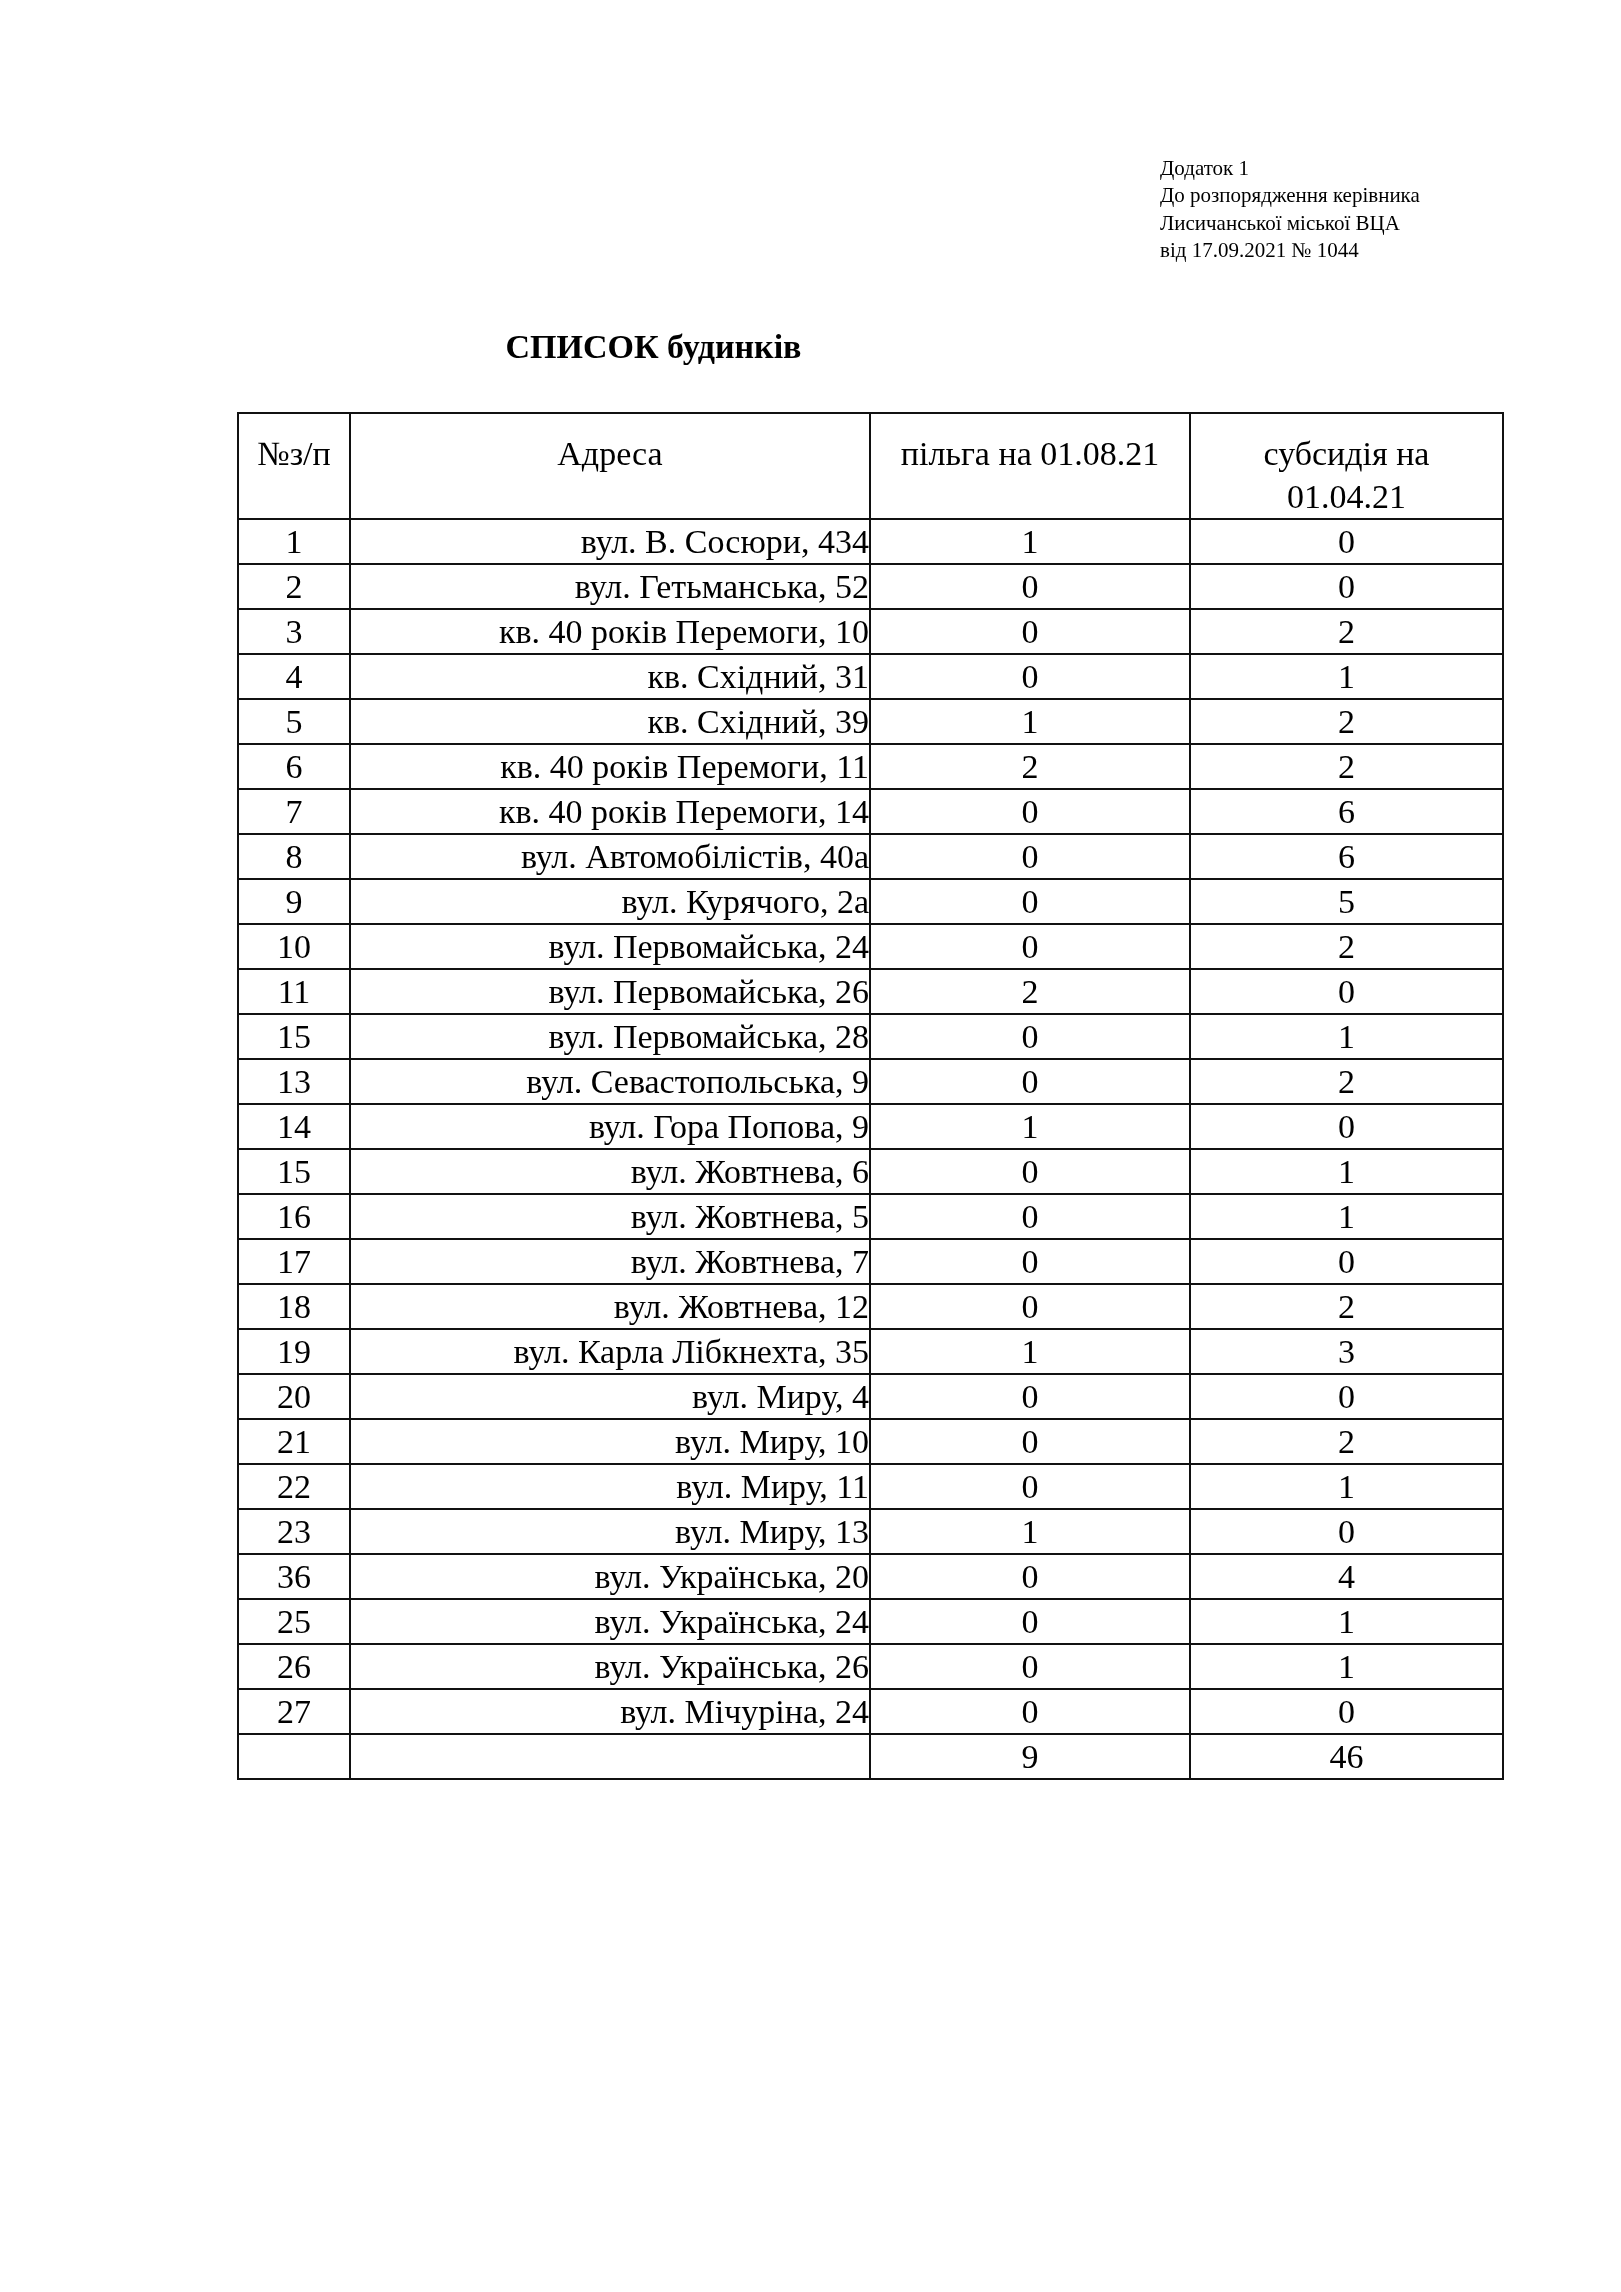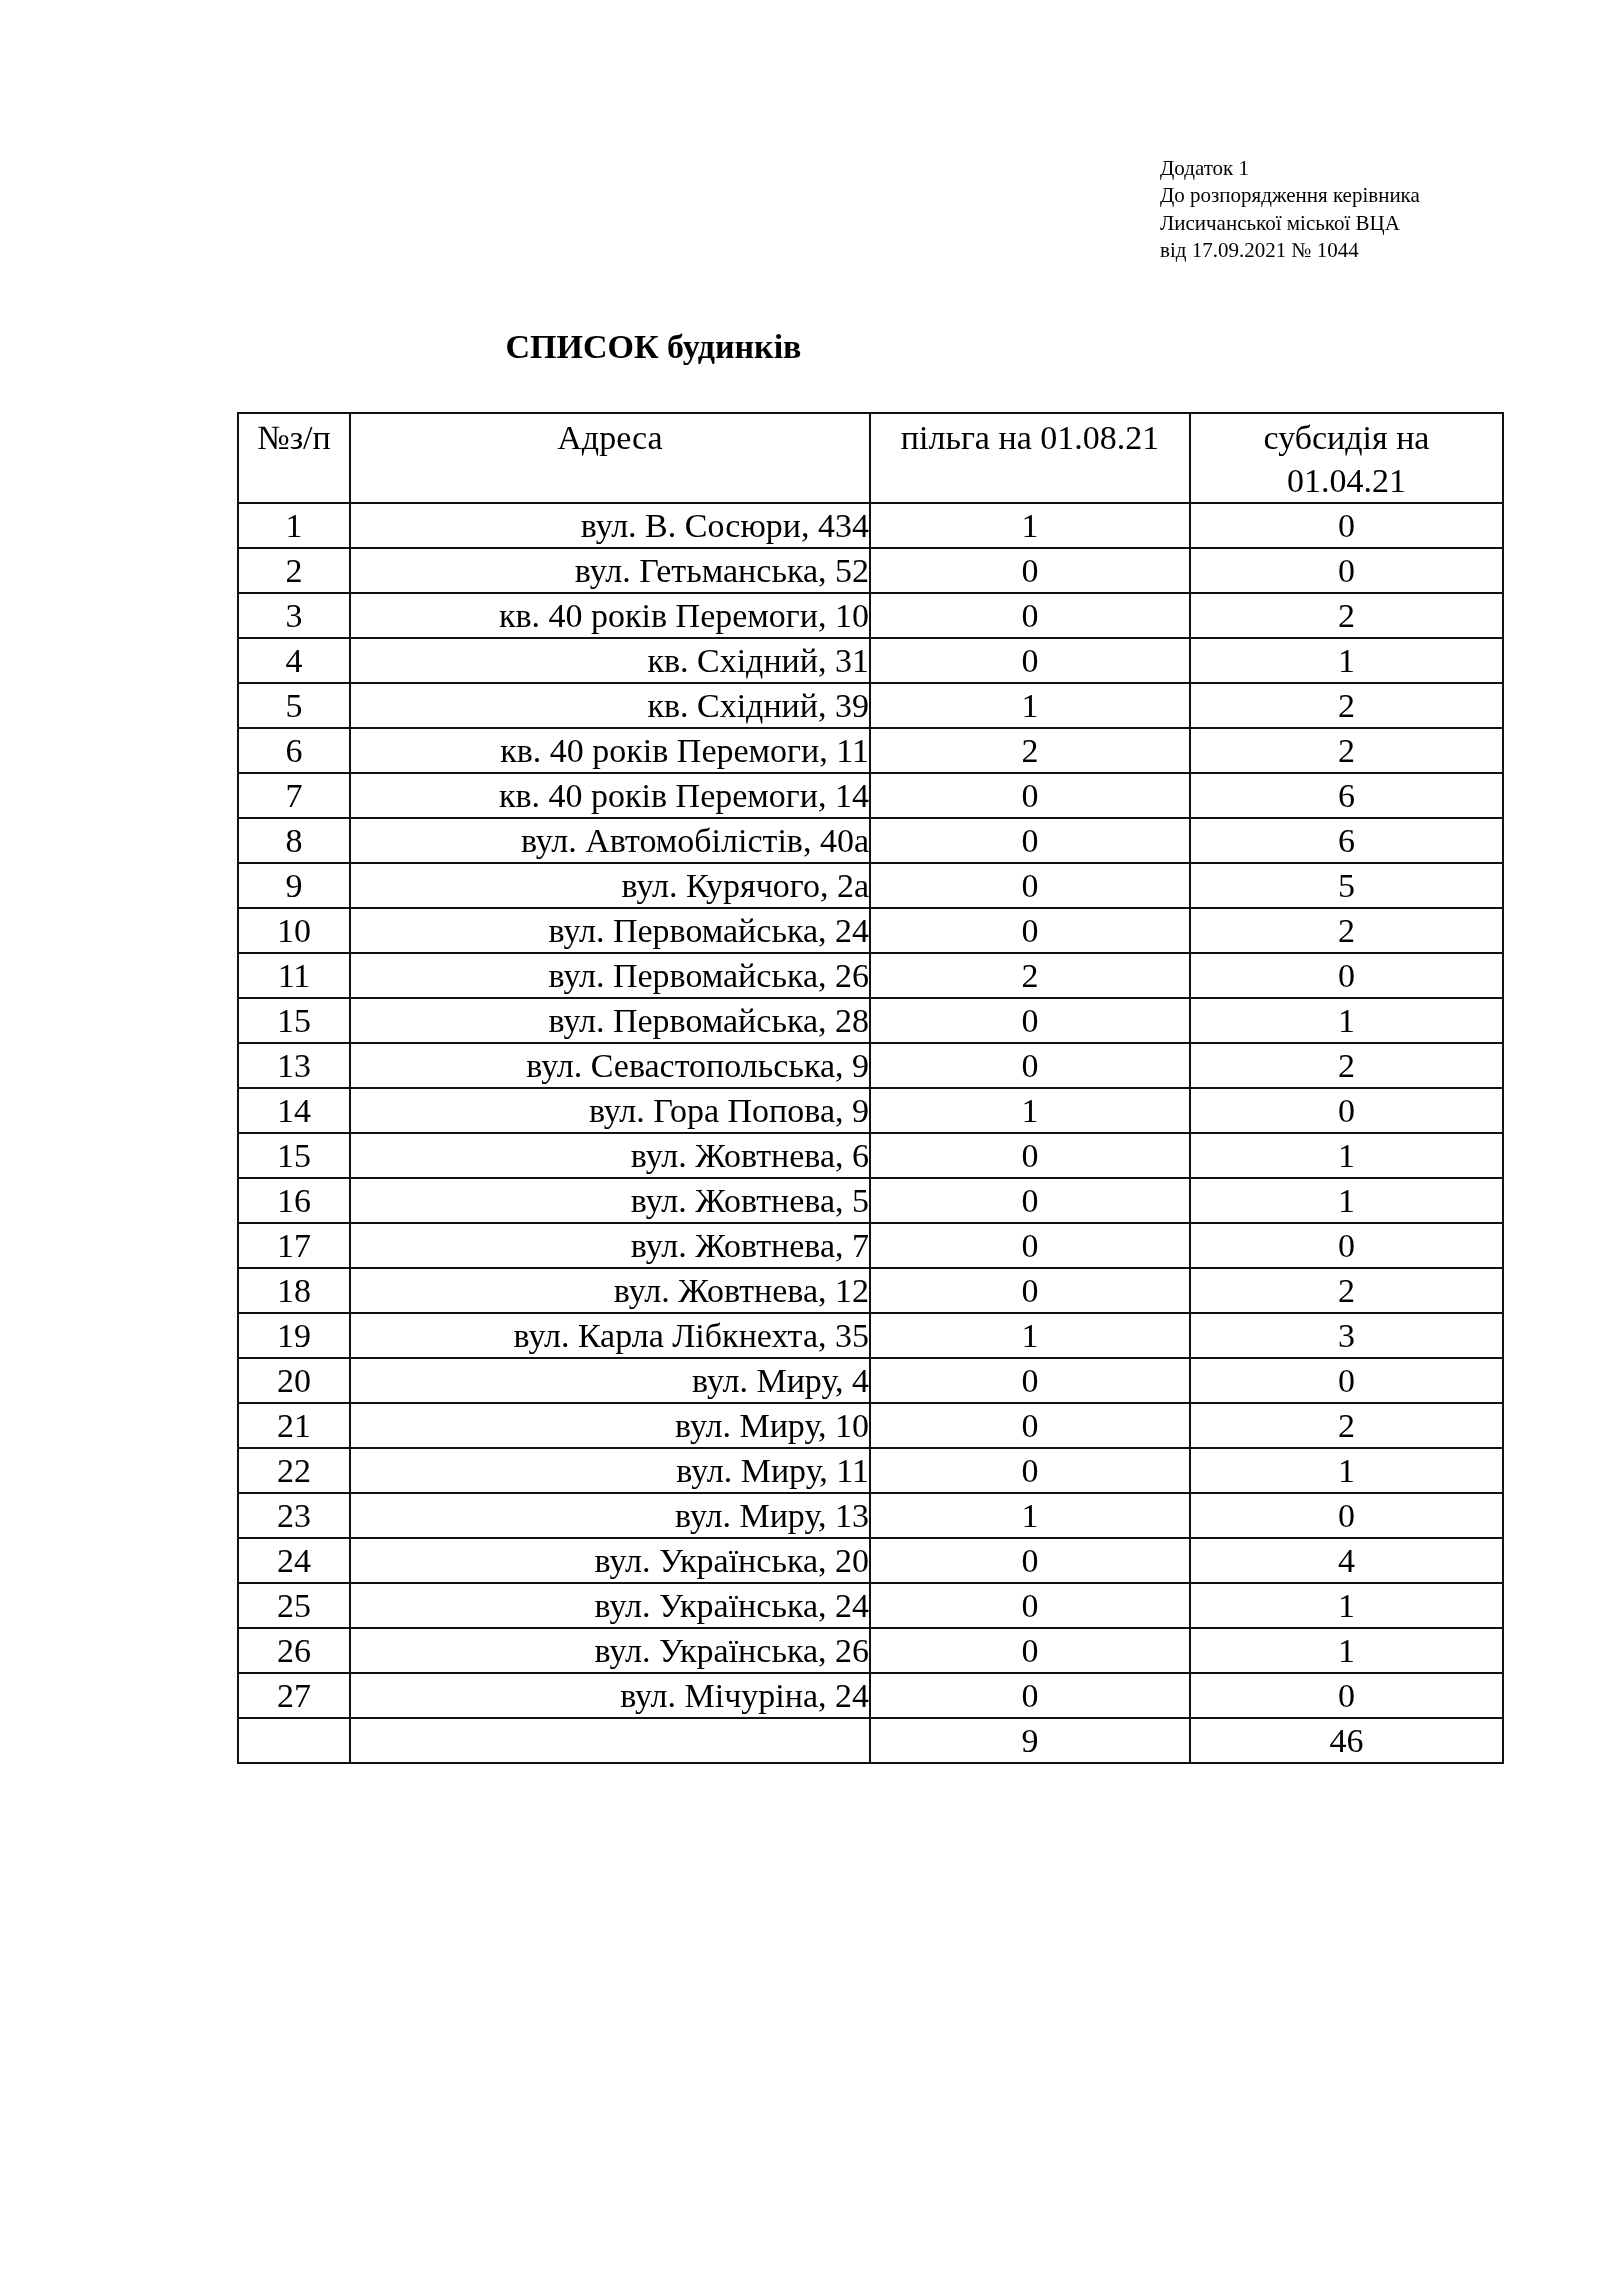--- a/index.html
+++ b/index.html
@@ -22,21 +22,21 @@
       width: 1264px;
       font-size: 34px;
     }
     table.houses td, table.houses th {
       border: 2px solid #111;
       padding: 0;
       font-weight: normal;
       line-height: 43px;
       vertical-align: top;
     }
-    table.houses th { height: 86px; text-align: center; padding-top: 2px; }
+    table.houses th { height: 86px; text-align: center; padding-top: 18px; }
     table.houses td { height: 43px; }
     col.c-num { width: 112px; }
     col.c-addr { width: 520px; }
     col.c-pilha { width: 320px; }
     col.c-subs { width: 313px; }
     td.num, td.val { text-align: center; }
     td.addr { text-align: right; padding-left: 13.7px; white-space: nowrap; }
     th.h-subs { line-height: 43px; }
   </style>
 </head>
@@ -202,21 +202,21 @@
         <td class="val">0</td>
         <td class="val">1</td>
       </tr>
       <tr>
         <td class="num">23</td>
         <td class="addr">вул. Миру, 13</td>
         <td class="val">1</td>
         <td class="val">0</td>
       </tr>
       <tr>
-        <td class="num">24</td>
+        <td class="num">36</td>
         <td class="addr">вул. Українська, 20</td>
         <td class="val">0</td>
         <td class="val">4</td>
       </tr>
       <tr>
         <td class="num">25</td>
         <td class="addr">вул. Українська, 24</td>
         <td class="val">0</td>
         <td class="val">1</td>
       </tr>

